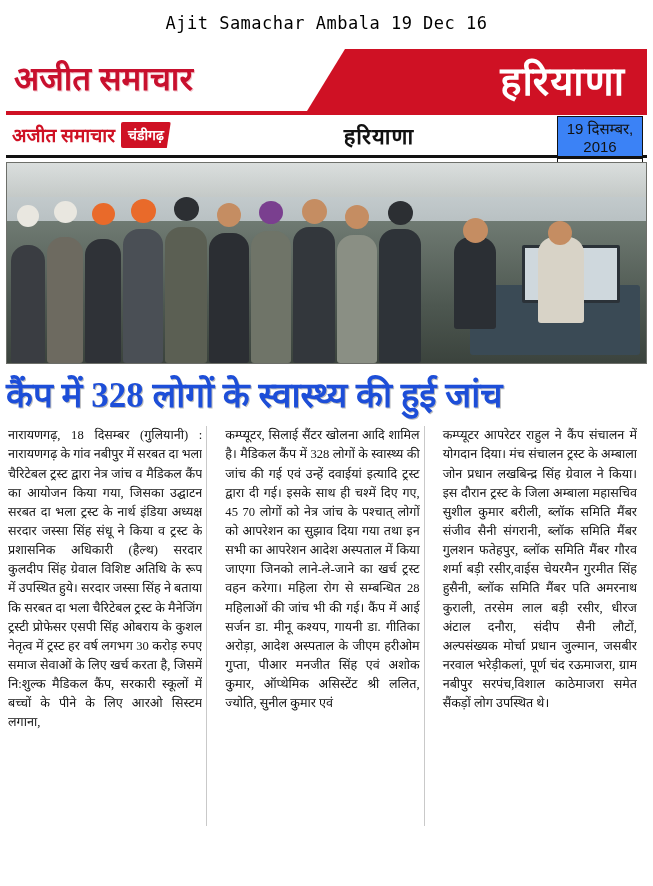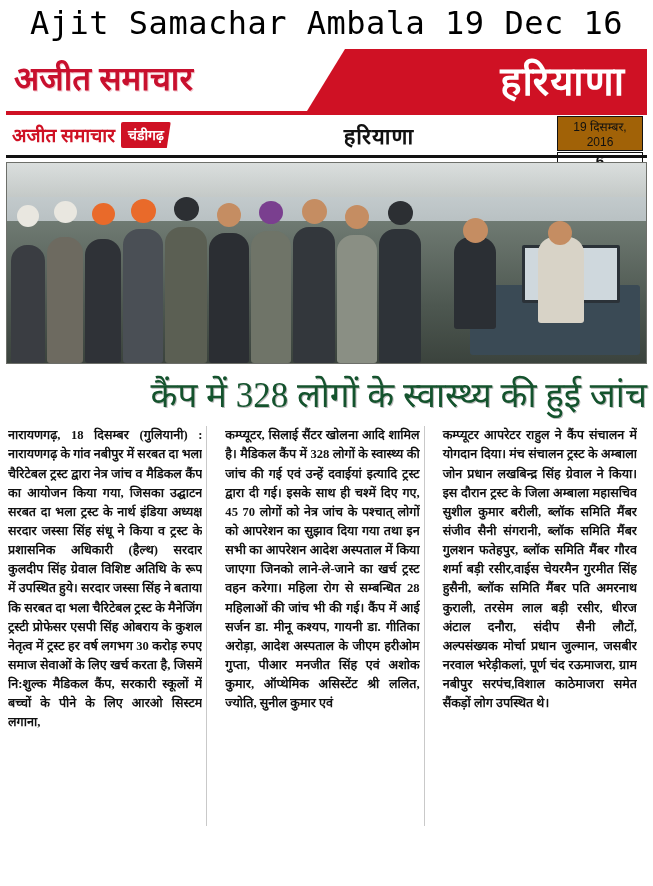--- a/index.html
+++ b/index.html
@@ -20,21 +20,21 @@
     background: #ffffff;
     box-sizing: border-box;
   }
   
   .top-title {
     height: 46px;
     display: flex;
     align-items: center;
     justify-content: center;
     font-family: "DejaVu Sans Mono", monospace;
-    font-size: 32px;
+    font-size: 17px;
     letter-spacing: 0.5px;
     color: #000;
     background: #fff;
   }
   
   .masthead {
     position: relative;
     margin: 0 6px;
     height: 62px;
     background: #ffffff;
@@ -119,25 +119,25 @@
     padding-right: 60px;
   }
   .sub-date-box {
     position: absolute;
     right: 4px;
     top: 1px;
     width: 86px;
     text-align: center;
   }
   .sub-date {
-    font-size: 12px;
+    font-size: 15px;
     color: #111;
     border: 1px solid #111;
     padding: 1px 2px;
-    background: #a16207;
+    background: #3b82f6;
   }
   .sub-page-no {
     margin-top: 1px;
     font-size: 15px;
     font-weight: bold;
     color: #111;
     border: 1px solid #111;
     line-height: 16px;
   }
   
@@ -202,37 +202,36 @@
     font-family: "Liberation Serif", serif;
     font-size: 12.5px;
     font-weight: bold;
     color: #111;
     padding: 3px 4px 4px 4px;
     text-align: left;
   }
   
   .headline {
     margin: 12px 6px 10px 6px;
-    text-align: right;
-    font-family: "Liberation Serif", serif;
-    font-weight: normal;
+    text-align: left;
+    font-family: "Liberation Serif", serif;
+    font-weight: bold;
     font-size: 35px;
-    color: #14532d;
+    color: #1d4ed8;
     letter-spacing: 0px;
     line-height: 1.15;
     text-shadow: 1px 1px 0 #bbb;
   }
   
   .cols {
     margin: 6px 16px 0 8px;
     display: flex;
     gap: 4px;
     height: 400px;
     overflow: hidden;
-    font-weight: bold;
   }
   .col {
     flex: 1;
     font-family: "Liberation Serif", serif;
     font-size: 12.6px;
     line-height: 1.52;
     color: #111;
     text-align: justify;
     text-justify: inter-word;
     overflow: hidden;

